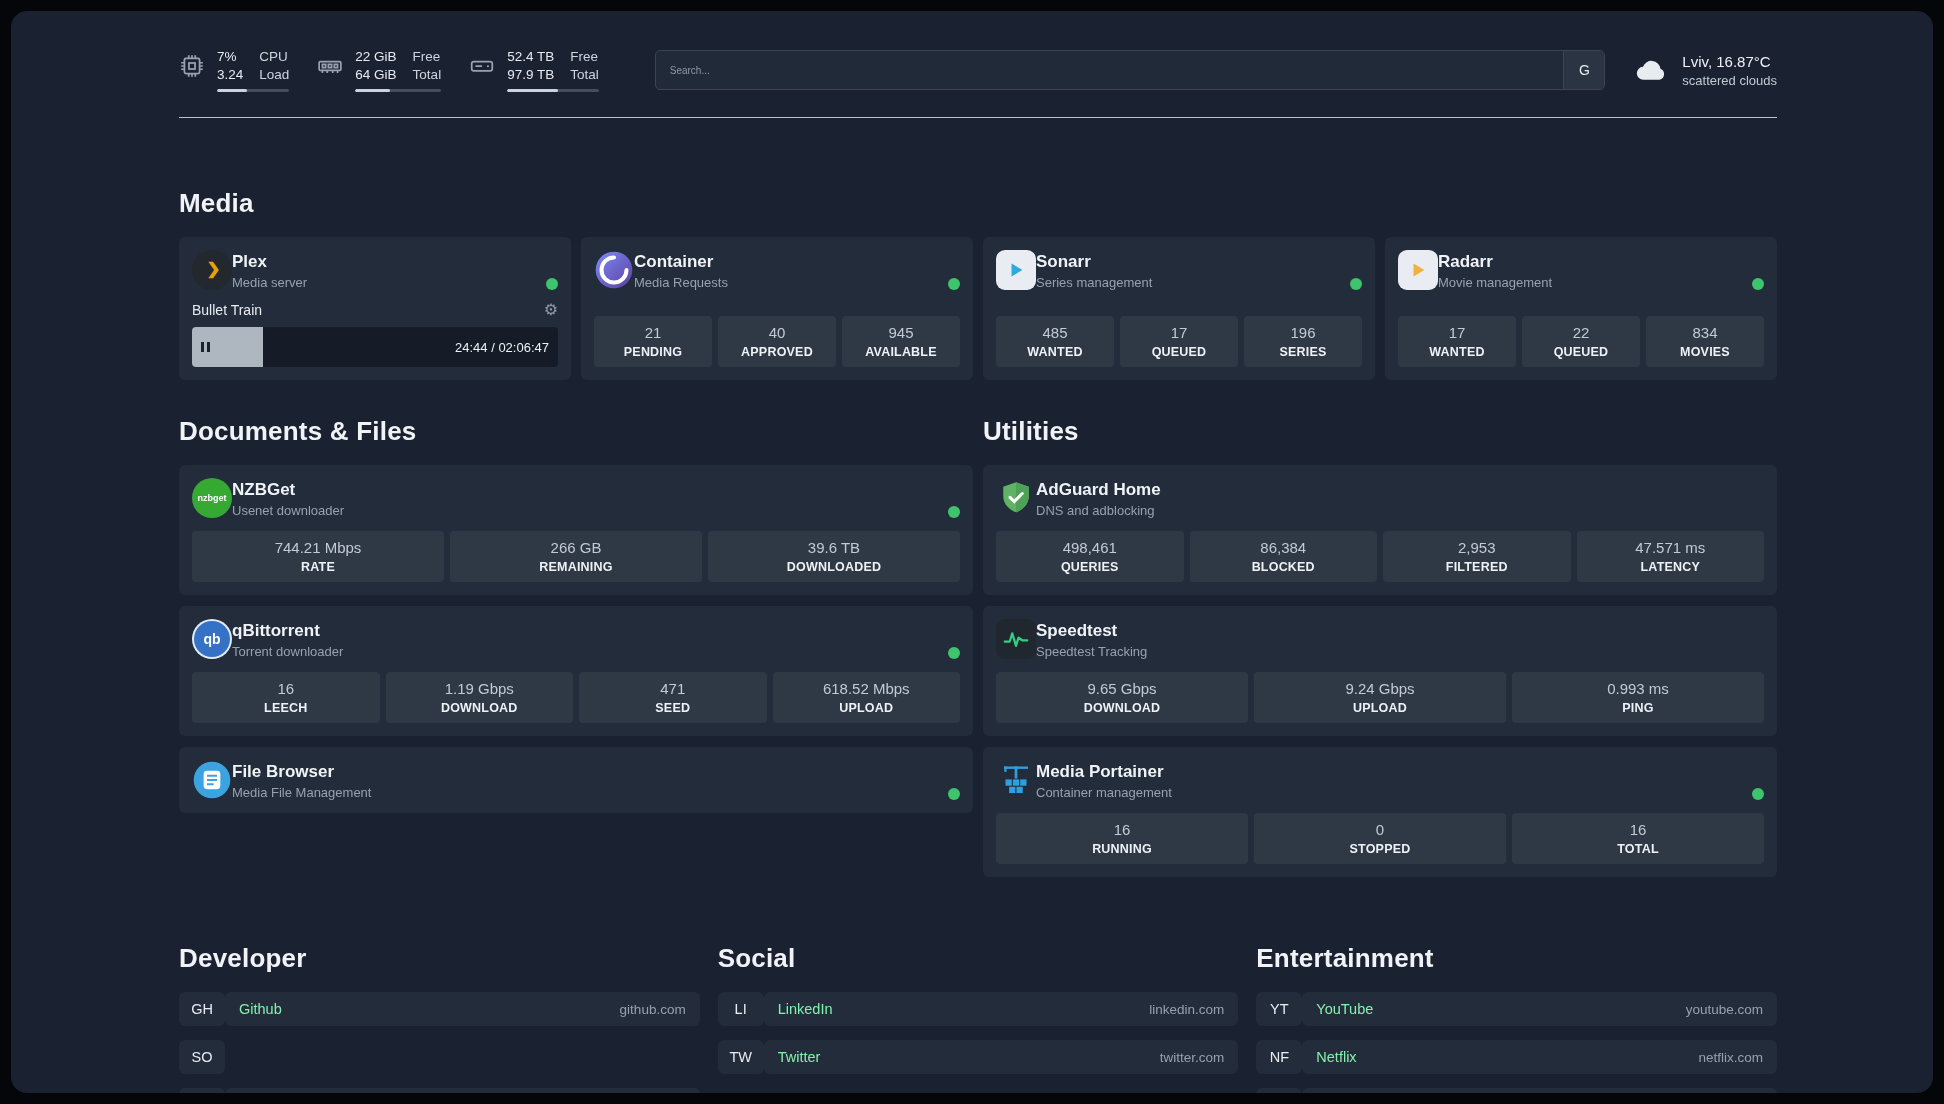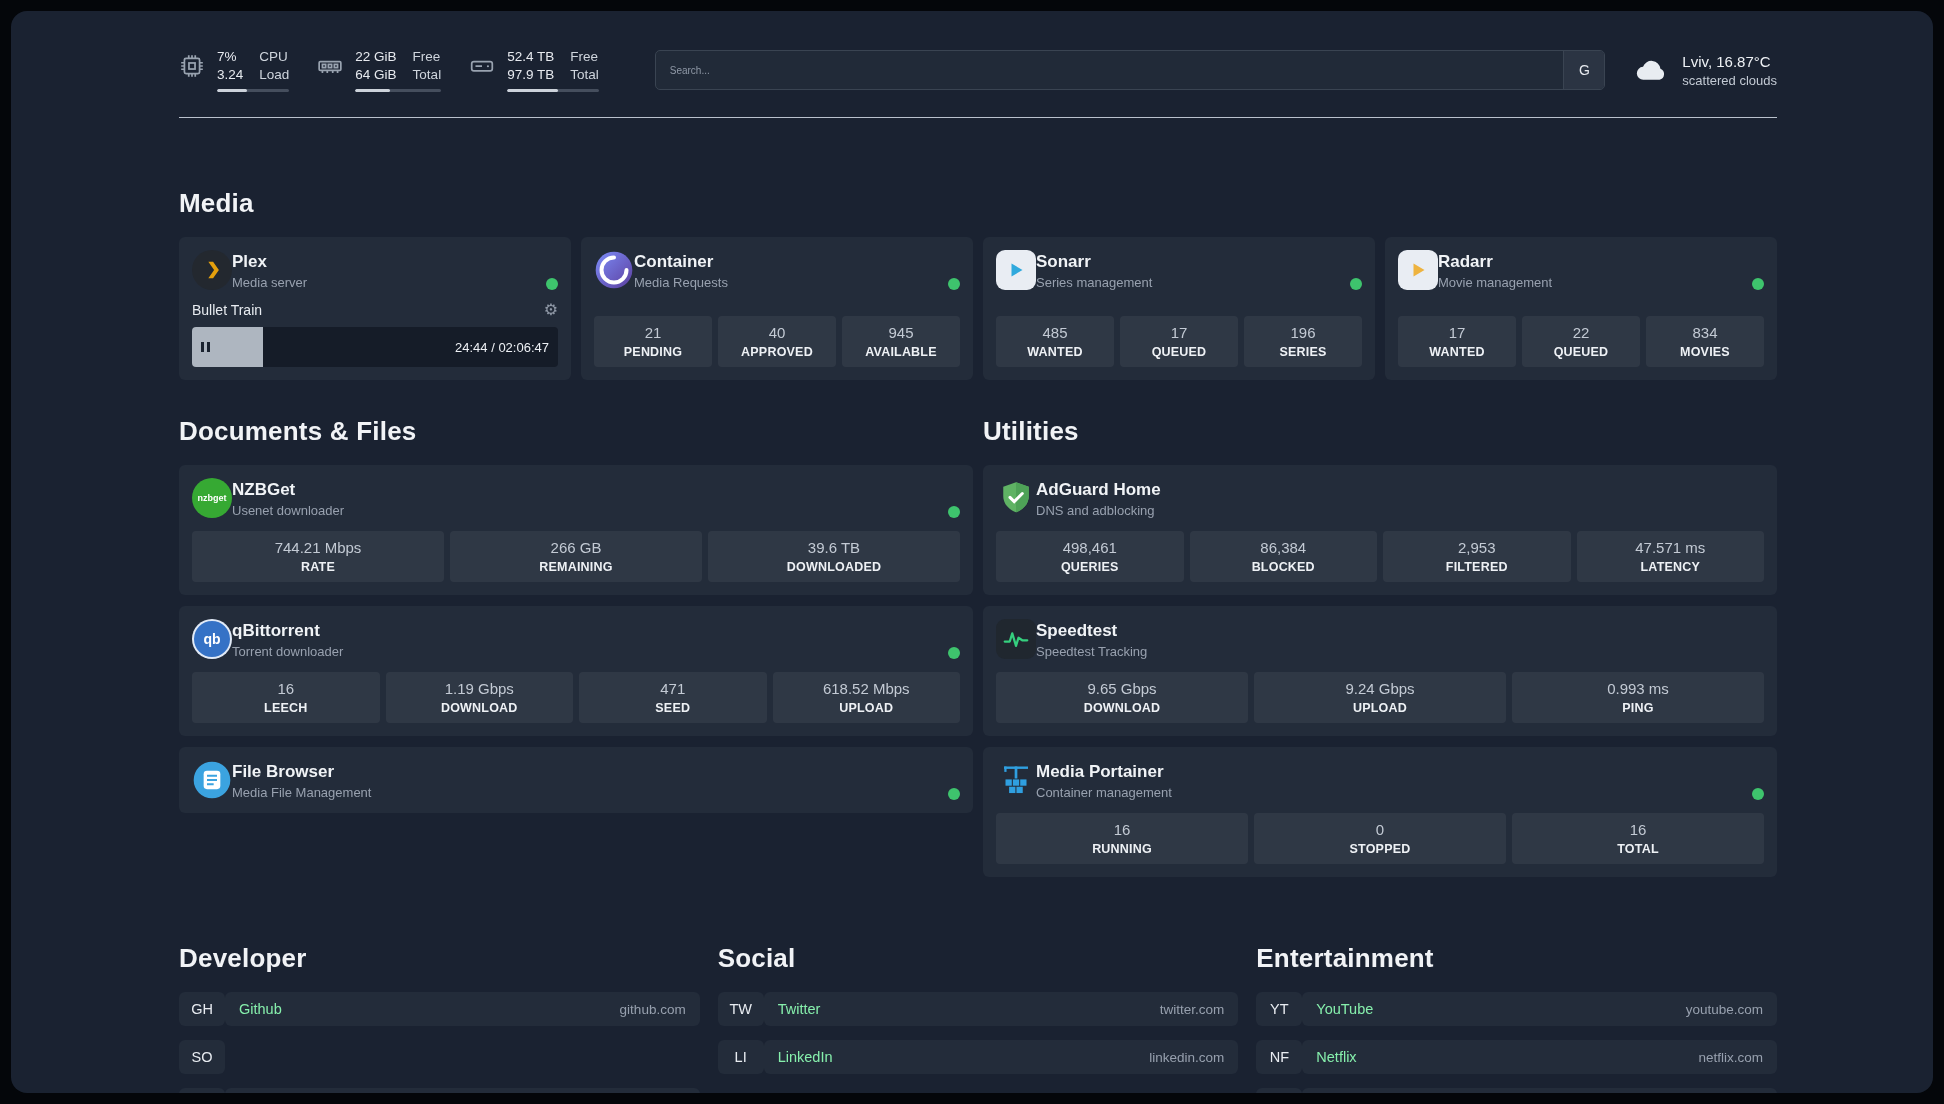--- a/index.html
+++ b/index.html
@@ -484,31 +484,31 @@
             <span class="url">dev.to</span>
           </div>
         </div>
       </div>
     </div>
 
     <div>
       <div class="section-heading">Social</div>
       <div class="link-rows">
         <div class="link-row">
+          <div class="badge">LI</div>
+          <div class="pill">
+            <span class="nm">LinkedIn</span>
+            <span class="url">linkedin.com</span>
+          </div>
+        </div>
+        <div class="link-row">
           <div class="badge">TW</div>
           <div class="pill">
             <span class="nm">Twitter</span>
             <span class="url">twitter.com</span>
-          </div>
-        </div>
-        <div class="link-row">
-          <div class="badge">LI</div>
-          <div class="pill">
-            <span class="nm">LinkedIn</span>
-            <span class="url">linkedin.com</span>
           </div>
         </div>
       </div>
     </div>
 
     <div>
       <div class="section-heading">Entertainment</div>
       <div class="link-rows">
         <div class="link-row">
           <div class="badge">YT</div>

